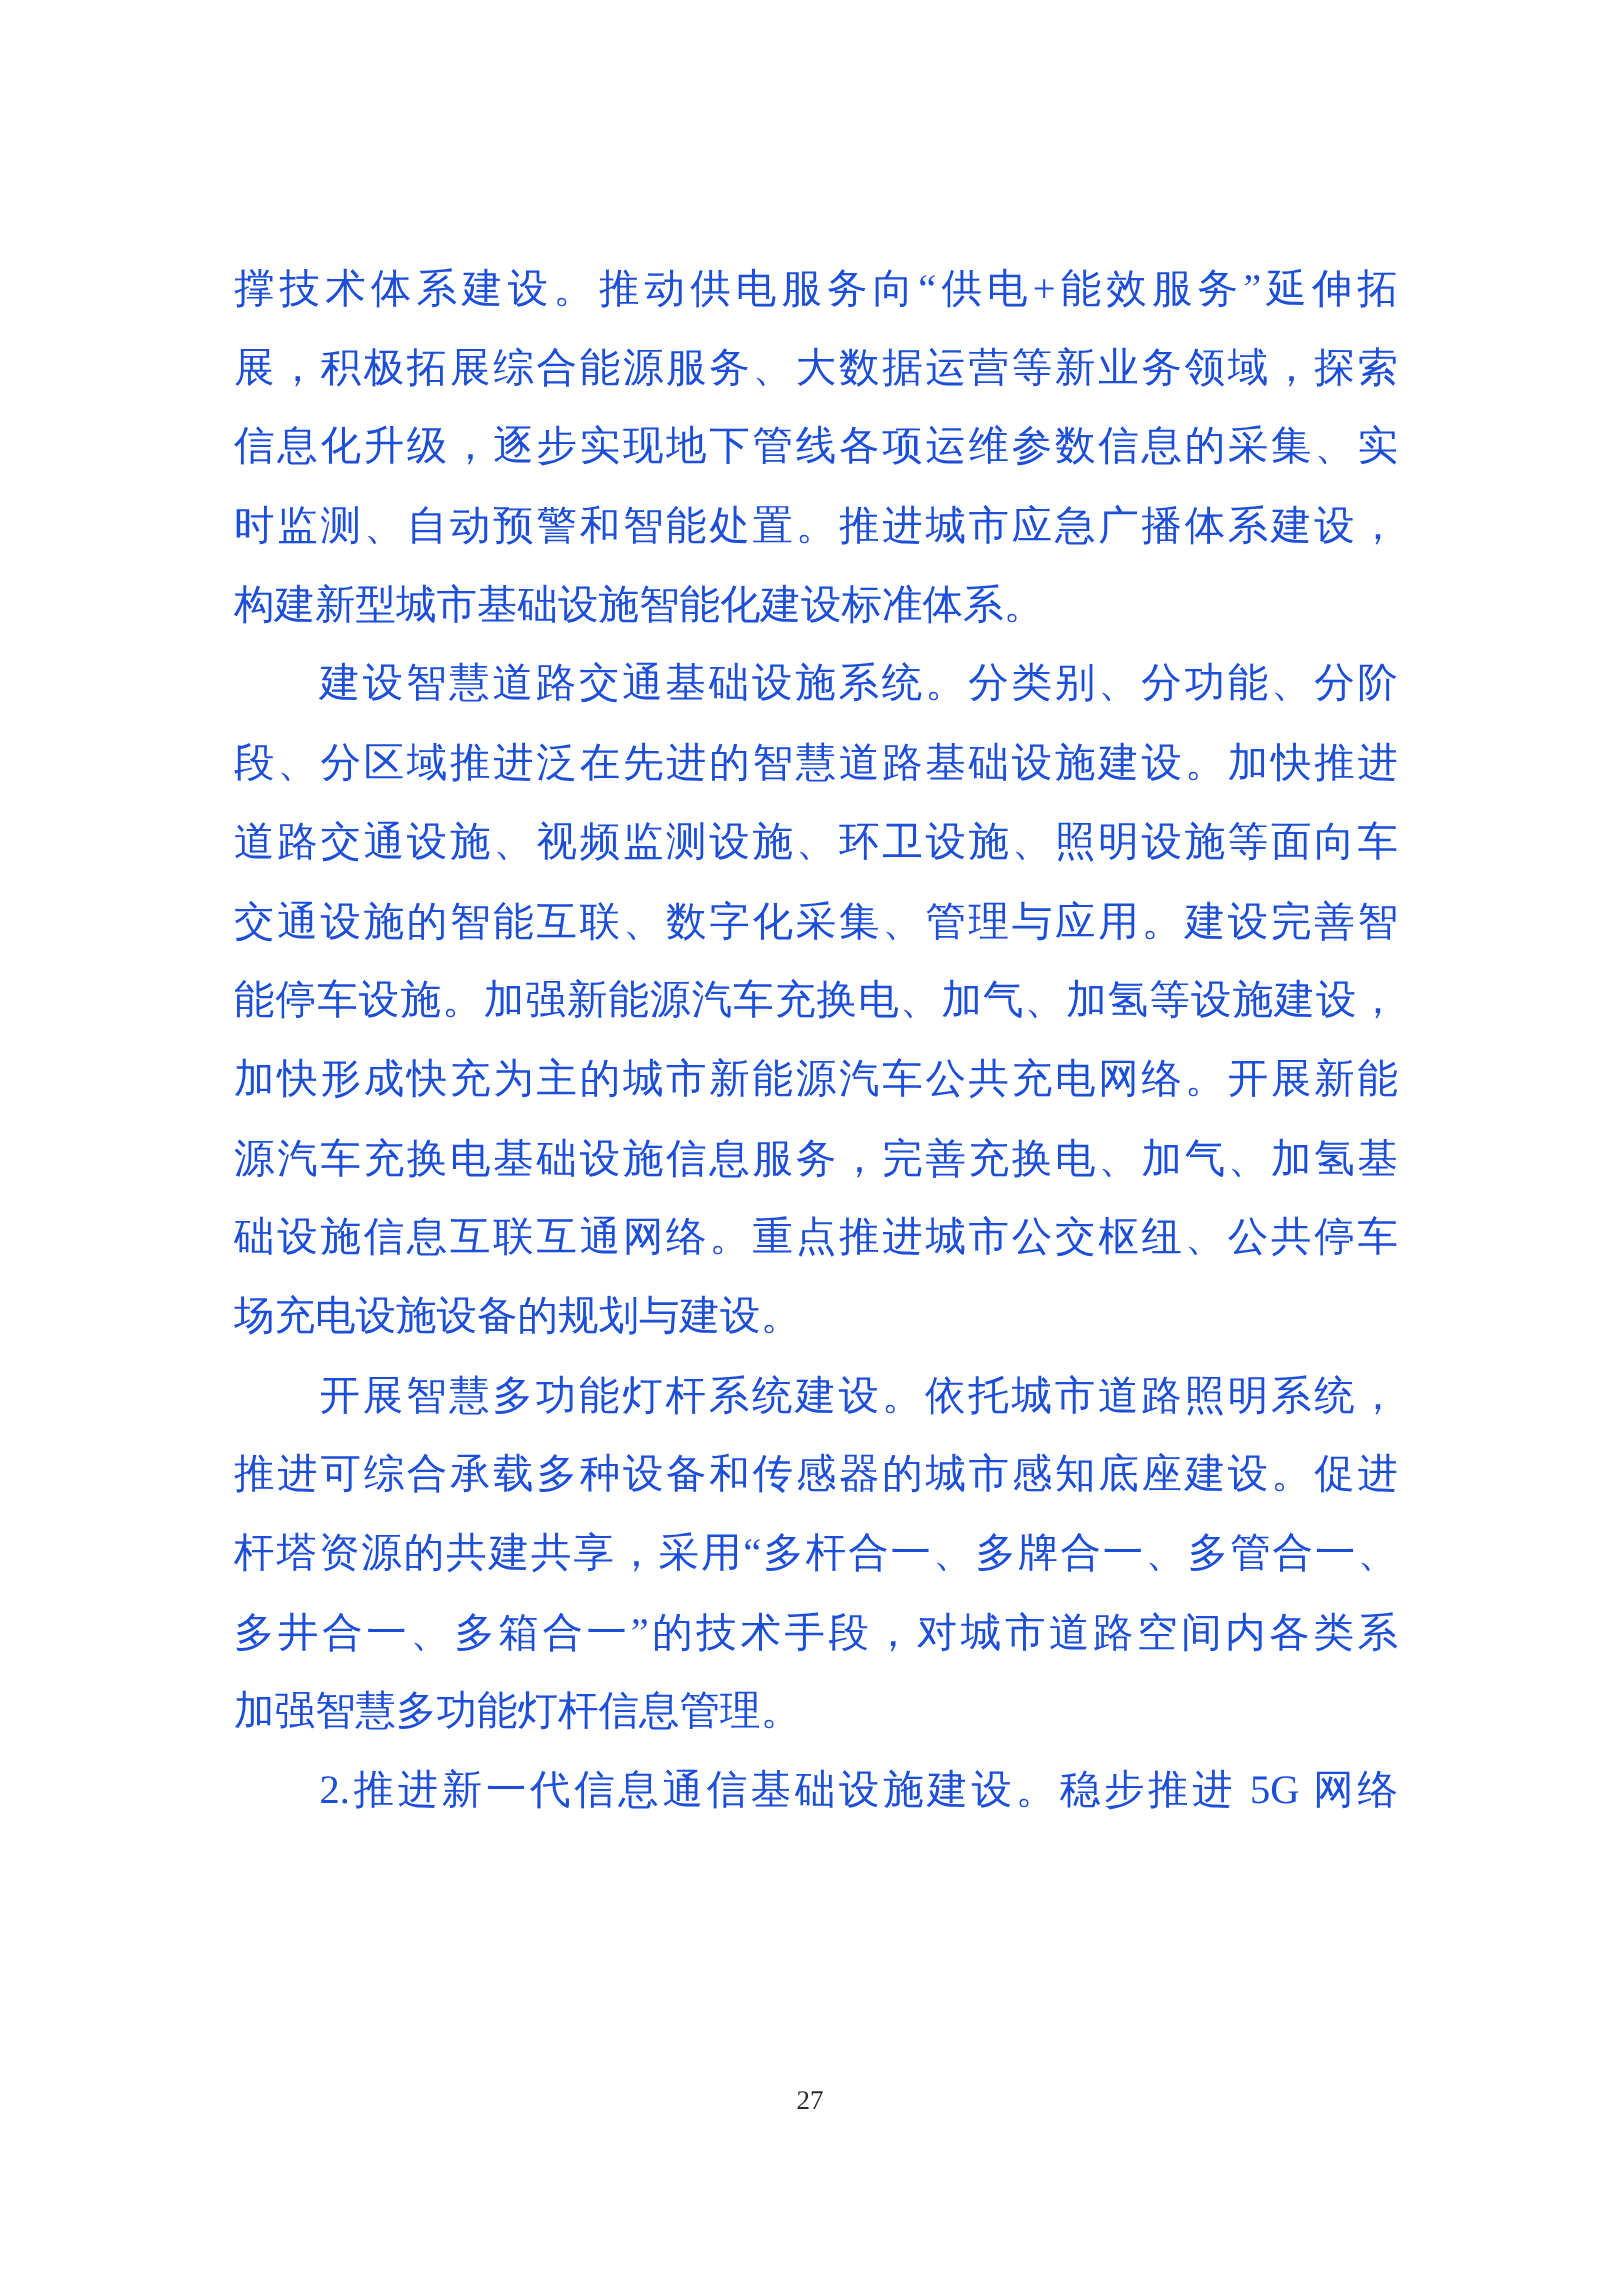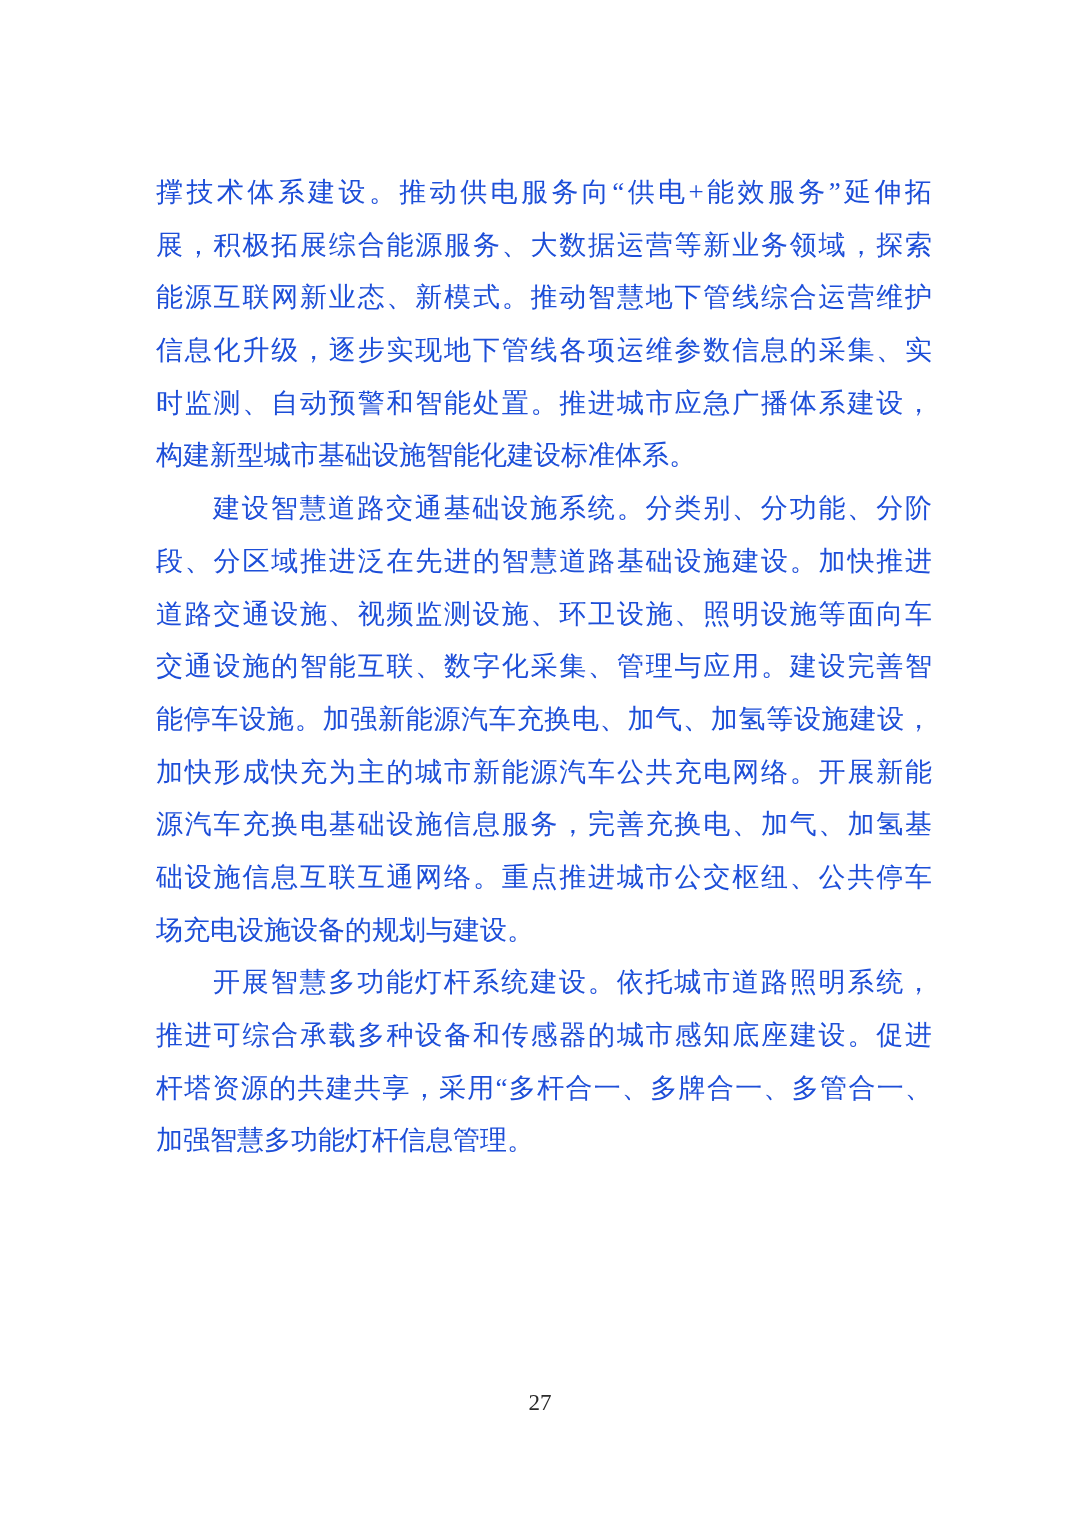--- a/index.html
+++ b/index.html
@@ -41,35 +41,34 @@
   }
   .line.para-last {
     text-align-last: left;
   }
   .page-number {
     position: absolute;
     left: 0;
     top: 1390px;
     width: 1080px;
     text-align: center;
-    font-size: 23px;
+    font-size: 18px;
     color: #2b2b2b;
   }
 </style>
 </head>
 <body>
 
 <div class="page">
 
   <div class="text-block">
 
     <div class="paragraph">
       <div class="line">撑技术体系建设。推动供电服务向“供电+能效服务”延伸拓</div>
       <div class="line">展，积极拓展综合能源服务、大数据运营等新业务领域，探索</div>
-      <div class="line">能源互联网新业态、新模式。推动智慧地下管线综合运营维护</div>
       <div class="line">信息化升级，逐步实现地下管线各项运维参数信息的采集、实</div>
       <div class="line">时监测、自动预警和智能处置。推进城市应急广播体系建设，</div>
       <div class="line para-last">构建新型城市基础设施智能化建设标准体系。</div>
     </div>
 
     <div class="paragraph">
       <div class="line indent">建设智慧道路交通基础设施系统。分类别、分功能、分阶</div>
       <div class="line">段、分区域推进泛在先进的智慧道路基础设施建设。加快推进</div>
       <div class="line">道路交通设施、视频监测设施、环卫设施、照明设施等面向车</div>
       <div class="line">交通设施的智能互联、数字化采集、管理与应用。建设完善智</div>
@@ -77,21 +76,25 @@
       <div class="line">加快形成快充为主的城市新能源汽车公共充电网络。开展新能</div>
       <div class="line">源汽车充换电基础设施信息服务，完善充换电、加气、加氢基</div>
       <div class="line">础设施信息互联互通网络。重点推进城市公交枢纽、公共停车</div>
       <div class="line para-last">场充电设施设备的规划与建设。</div>
     </div>
 
     <div class="paragraph">
       <div class="line indent">开展智慧多功能灯杆系统建设。依托城市道路照明系统，</div>
       <div class="line">推进可综合承载多种设备和传感器的城市感知底座建设。促进</div>
       <div class="line">杆塔资源的共建共享，采用“多杆合一、多牌合一、多管合一、</div>
+      <div class="line">多井合一、多箱合一”的技术手段，对城市道路空间内各类系</div>
       <div class="line para-last">加强智慧多功能灯杆信息管理。</div>
     </div>
 
+    <div class="paragraph">
+      <div class="line indent">2.推进新一代信息通信基础设施建设。稳步推进 5G 网络</div>
+    </div>
 
   </div>
 
   <div class="page-number">27</div>
 
 </div>
 
 </body></html>

